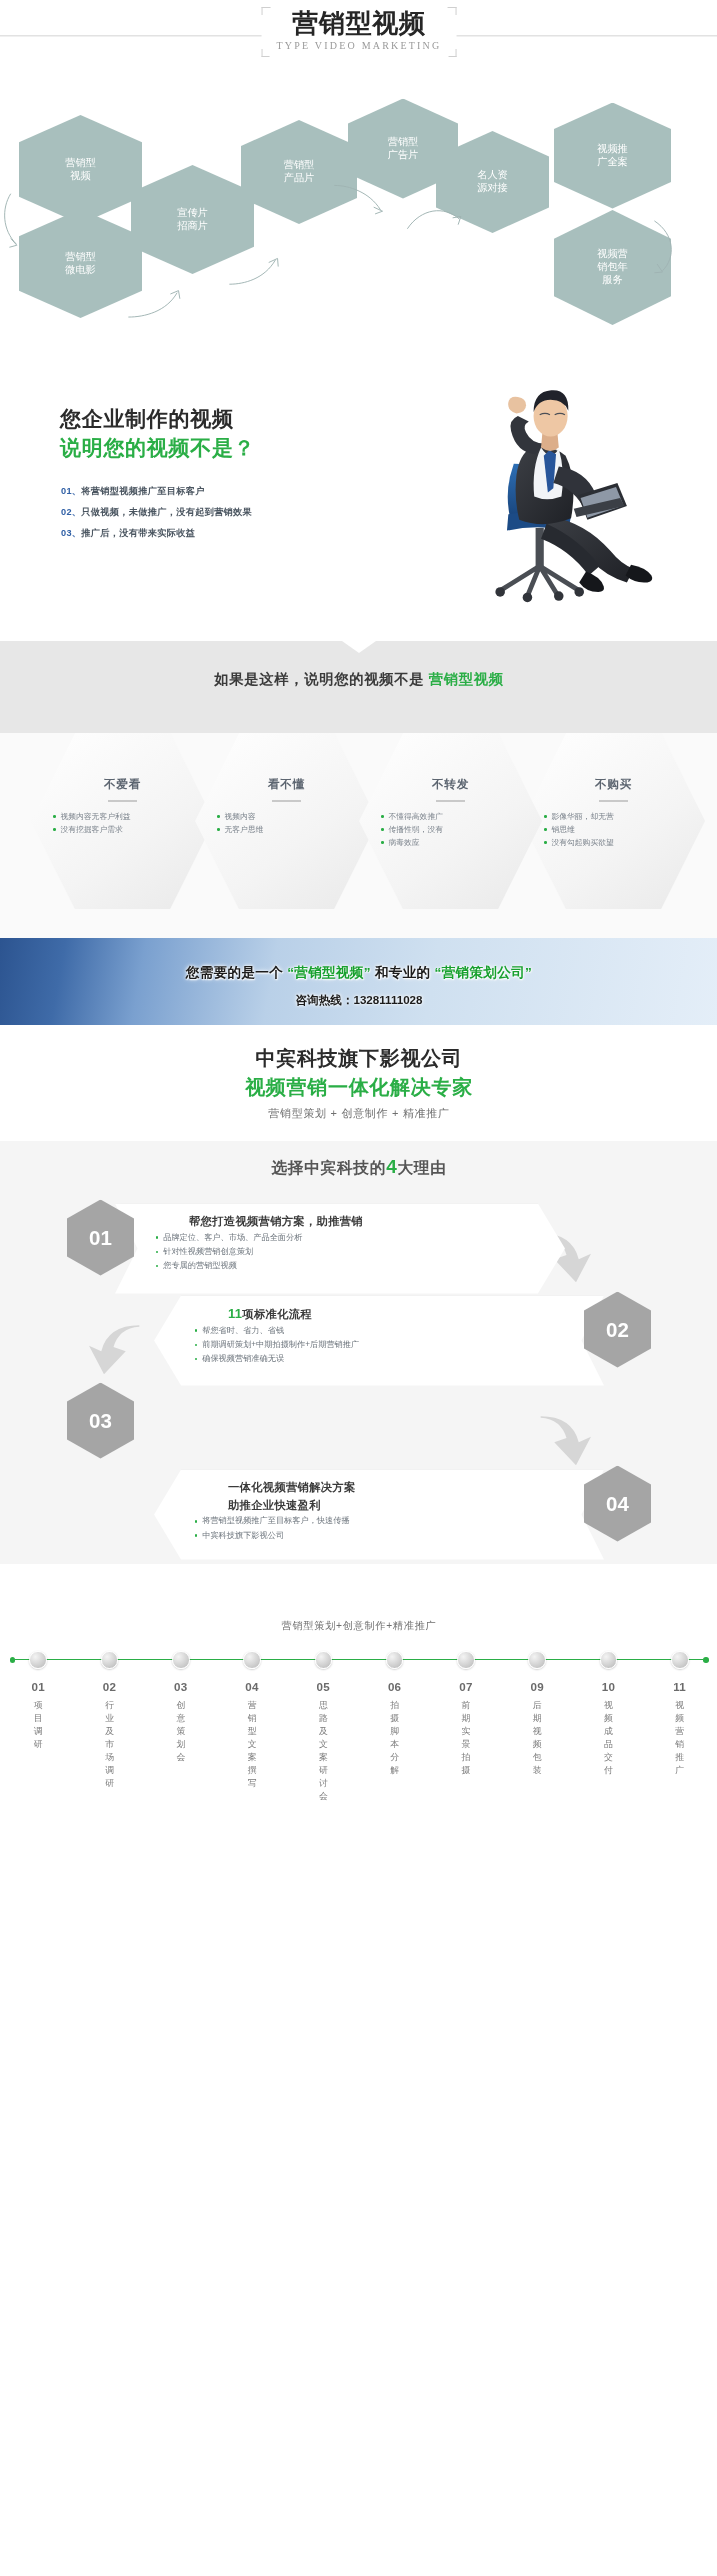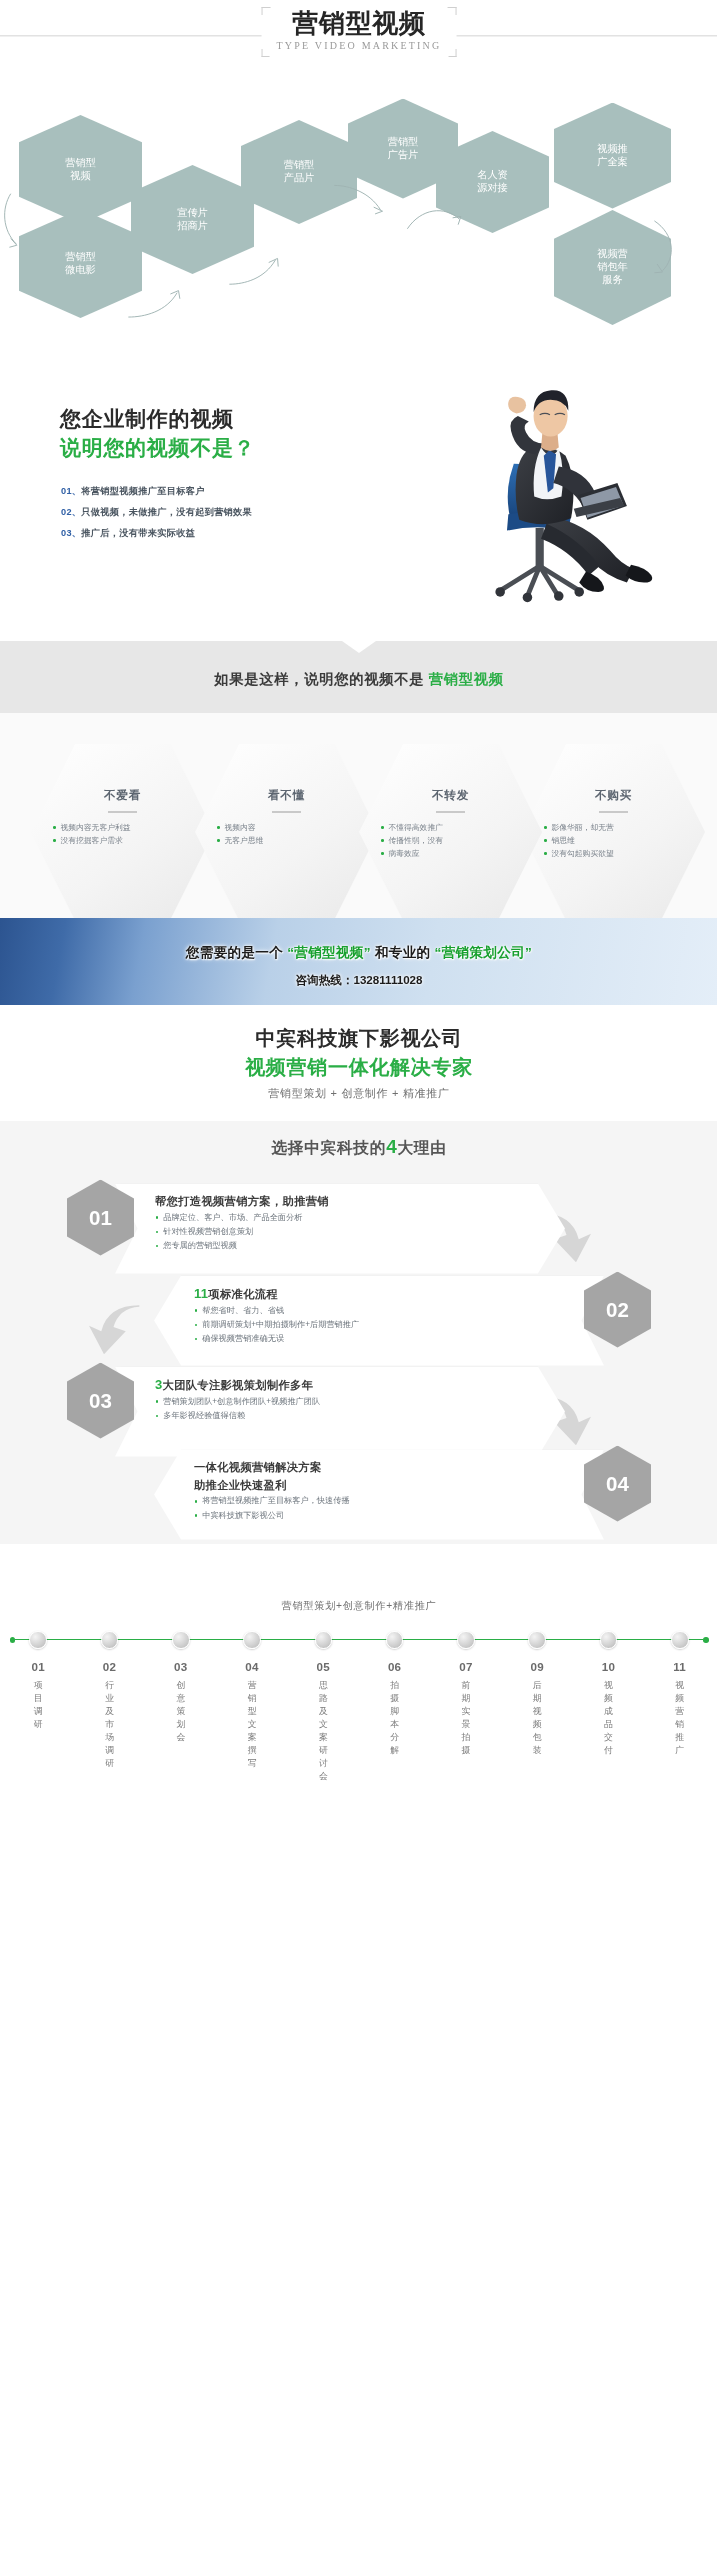--- a/index.html
+++ b/index.html
@@ -59,36 +59,36 @@
   .prob-title { position: absolute; left: 60px; top: 29px; }
   .prob-l1 { font-size: 21px; font-weight: bold; color: #2b2b2b; letter-spacing: 0.7px; line-height: 29px; }
   .prob-l2 { font-size: 21px; font-weight: bold; color: #2aae46; letter-spacing: 0.7px; line-height: 29px; }
   .prob-list { position: absolute; left: 61px; top: 106px; }
   .prob-item { font-size: 9.2px; color: #4a5560; font-weight: bold; line-height: 21px; letter-spacing: 0.3px; }
   .prob-item .num { color: #2f5fa5; }
   
   .man { position: absolute; right: 27px; top: 6.8px; width: 259px; height: 225px; }
 
   
-  .sec-bar { position: relative; height: 72px; background: #e7e7e7; }
+  .sec-bar { position: relative; height: 92px; background: #e7e7e7; }
   .sec-bar .notch {
     position: absolute; left: 50%; top: 0; transform: translateX(-50%);
     width: 0; height: 0; border-left: 17.7px solid transparent;
     border-right: 17.7px solid transparent; border-top: 12.3px solid #fff;
   }
   .bar-text {
     position: absolute; left: 0; right: 0; top: 29px; text-align: center;
     font-size: 14.3px; font-weight: bold; color: #3a3a3a; letter-spacing: 0.7px;
   }
   .bar-text .hl { color: #2aae46; }
 
   
   .sec-cards { position: relative; height: 205px; background: #fafafa; }
   .pcard {
-    position: absolute; top: 31px; width: 183px; height: 176px;
+    position: absolute; top: 0; width: 183px; height: 176px;
     background: linear-gradient(145deg,#ffffff 0%,#f4f4f4 60%,#e9e9e9 100%);
     clip-path: polygon(24% 0%, 76% 0%, 100% 50%, 76% 100%, 24% 100%, 0% 50%);
     filter: drop-shadow(2px 2.7px 4.8px rgba(0,0,0,0.10));
     font-family: Liberation Serif, serif;
   }
   .pcard-in {
     position: absolute; inset: 11px 20.5px;
     display: flex; flex-direction: column; align-items: center;
   }
   .pcard-t { font-size: 11.6px; color: #5c6570; font-weight: bold; margin-top: 33px; letter-spacing: 0.7px; }
@@ -142,21 +142,21 @@
     color: #fff; font-size: 20.5px; font-weight: bold; z-index: 3;
     filter: drop-shadow(1.4px 1.4px 2.7px rgba(0,0,0,0.18));
   }
   .rbody {
     position: absolute; width: 450px; height: 90px; background: #ffffff;
     filter: drop-shadow(1.4px 2px 3.4px rgba(0,0,0,0.10)); z-index: 2;
   }
   .rbody.left  { clip-path: polygon(0% 0%, 94% 0%, 100% 50%, 94% 100%, 0% 100%, 5% 50%); }
   .rbody.right { clip-path: polygon(6% 0%, 100% 0%, 95% 50%, 100% 100%, 6% 100%, 0% 50%); }
   .rbody-in { position: absolute; inset: 9.5px 41px 6.8px 40px; }
-  .rtitle { font-size: 11.3px; font-weight: bold; color: #3b3b3b; letter-spacing: 0.3px; line-height: 17.7px; }
+  .rtitle { font-size: 11.3px; font-weight: bold; color: #3b3b3b; letter-spacing: 0.3px; line-height: 17.7px; margin-left: 34px; }
   .rtitle .hl { color: #2aae46; font-size: 13px; }
   .rli {
     font-size: 8.2px; color: #6d757d; line-height: 14.3px;
     position: relative; padding-left: 8.2px;
   }
   .rli:before {
     content: ""; position: absolute; left: 0.7px; top: 5.5px;
     width: 2.7px; height: 2.7px; border-radius: 50%; background: #2aae46;
   }
   .rarrow { position: absolute; z-index: 1; color: #d6d6d6; }
@@ -467,29 +467,20 @@
       </div>
       <div class="rarrow" style="left:86px; top:38px;">
         <svg width="55" height="53" viewBox="0 0 80 78" fill="#d6d6d6">
           <path d="M78 2 q-46 0 -56 38 l-18 -8 l22 42 l32 -34 l-18 -6 q8 -28 38 -30 z"></path>
         </svg>
       </div>
     </div>
 
     <div class="rrow" style="top:236px;">
       <div class="rbadge" style="left:67px; top:5.5px;">03</div>
-      <div class="rbody left" style="left:115px; top:9.5px;">
-        <div class="rbody-in">
-          <div class="rtitle">
-            <span class="hl">3</span><span>大团队专注影视策划制作多年</span>
-          </div>
-          <div class="rli">营销策划团队+创意制作团队+视频推广团队</div>
-          <div class="rli">多年影视经验值得信赖</div>
-        </div>
-      </div>
       <div class="rarrow" style="left:539px; top:38px;">
         <svg width="55" height="53" viewBox="0 0 80 78" fill="#d6d6d6">
           <path d="M2 2 q46 0 56 38 l18 -8 l-22 42 l-32 -34 l18 -6 q-8 -28 -38 -30 z"></path>
         </svg>
       </div>
     </div>
 
     <div class="rrow" style="top:319px;">
       <div class="rbadge" style="left:584px; top:5.5px;">04</div>
       <div class="rbody right" style="left:154px; top:9.5px;">

